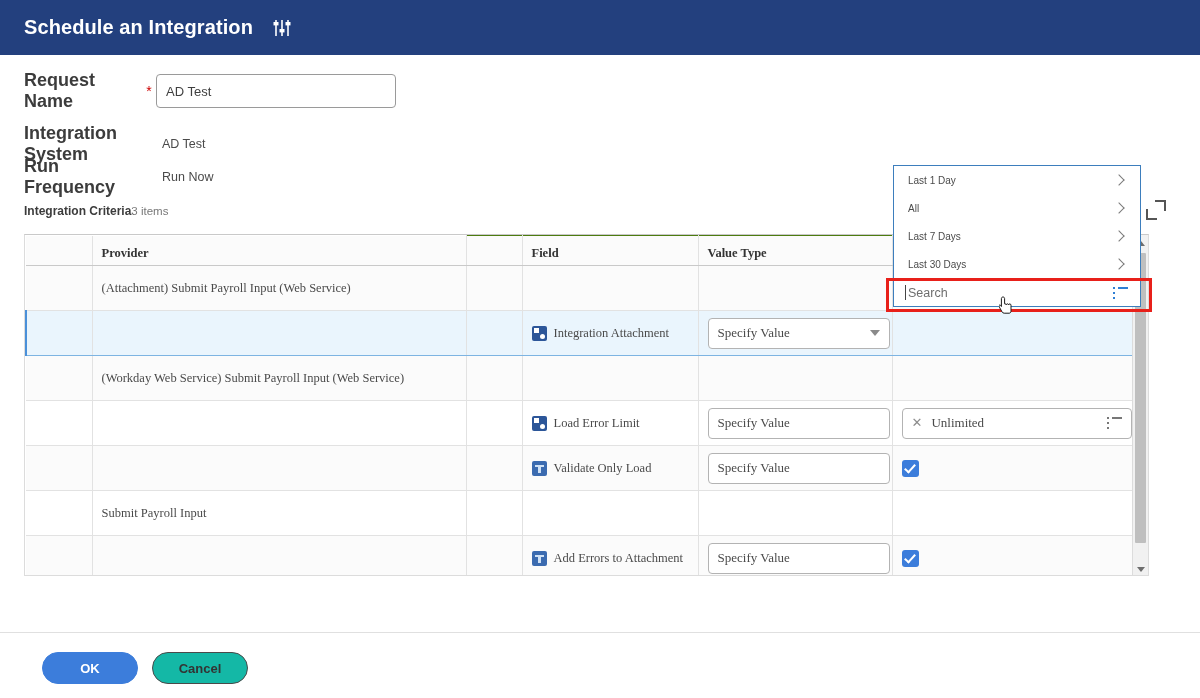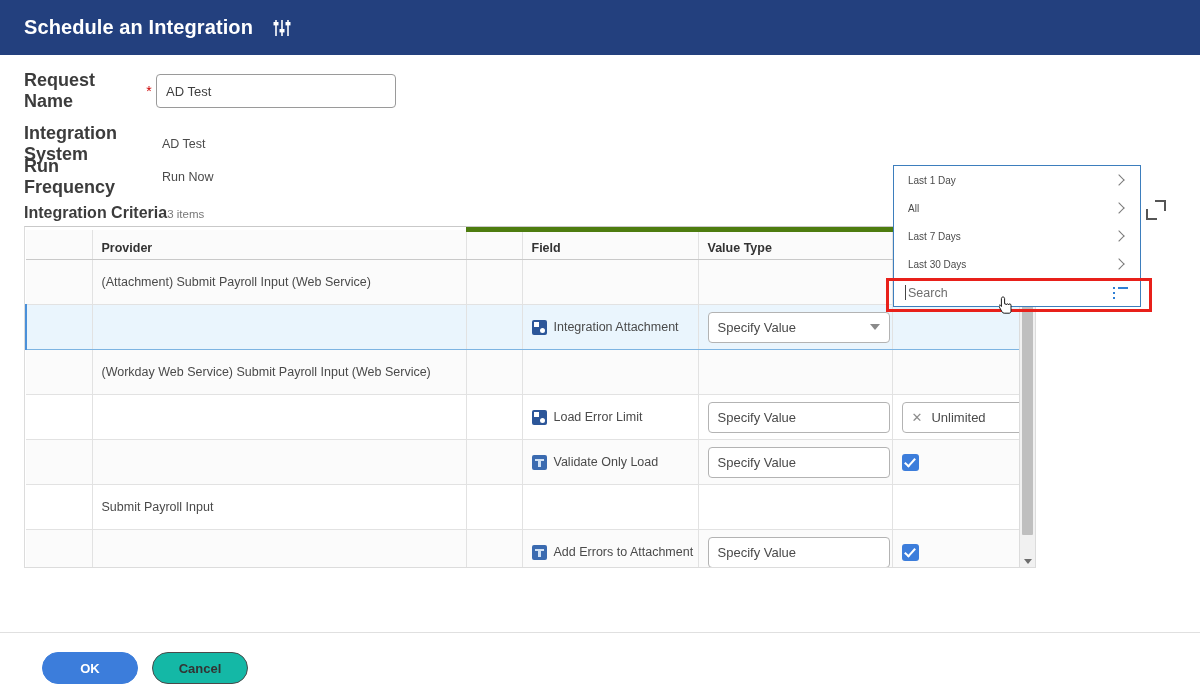--- a/index.html
+++ b/index.html
@@ -36,49 +36,49 @@
     background:#fff;box-sizing:border-box;padding:0 9px;
     font-family:"Liberation Sans", sans-serif;font-size:13px;color:#3f3f3f;
     outline:none;
   }
   #int-sys-row{left:24px;top:123px;}
   #run-freq-row{left:24px;top:156px;}
   .form-value{margin-left:6px;color:#4a4a4a;font-size:12.5px;}
 
   
   #grid-caption{position:absolute;left:24px;top:204px;display:flex;align-items:baseline;}
-  #grid-caption .cap-title{font-weight:bold;font-size:16px;color:#3c3c3c;}
+  #grid-caption .cap-title{font-weight:bold;font-size:12px;color:#3c3c3c;}
   #grid-caption .cap-count{font-size:11.5px;color:#777;}
 
   
   #grid-wrap{
-    position:absolute;left:24px;top:226px;width:1012px;height:342px;
+    position:absolute;left:24px;top:234px;width:1125px;height:342px;
     border:1px solid #dcdcdc;border-top:1px solid #c9c9c9;
-    box-sizing:border-box;background:#fff;overflow:hidden;
+    box-sizing:border-box;background:#fff;overflow:hidden;font-family:Liberation Serif, serif;
   }
   table.grid{border-collapse:collapse;width:1108px;table-layout:fixed;}
   table.grid td,table.grid th{
     border-right:1px solid #e2e2e2;border-bottom:1px solid #e2e2e2;
     padding:0 9px;vertical-align:middle;text-align:left;
     font-weight:normal;font-size:12.5px;color:#4a4a4a;
     box-sizing:border-box;
   }
   table.grid .c0{width:66px;}
   table.grid .c1{width:374px;}
   table.grid .c2{width:56px;}
   table.grid .c3{width:176px;}
   table.grid .c4{width:194px;}
   table.grid .c5{width:242px;}
 
   table.grid thead tr{height:30px;background:#fbfbfb;}
   table.grid thead th{
     font-weight:bold;color:#333;font-size:12.5px;
     border-bottom:1px solid #c9c9c9;vertical-align:bottom;padding-bottom:4px;
   }
-  table.grid thead th.sub{border-top:5px solid #4d7c0f;}
+  table.grid thead th.sub{border-top:1px solid #4d7c0f;}
   table.grid thead th.nb{border-bottom:1px solid #c9c9c9;}
 
   tr.r-alt td{background:#fbfbfb;}
   tr.r-white td{background:#ffffff;}
   tr.r-sel td{background:#eaf5fd;}
   tr.r-sel td:first-child{border-left:2px solid #4a90d9;}
   tr.r-sel{outline:none;}
   tr.r-sel td{border-top:1px solid #7db4e2;border-bottom:1px solid #7db4e2;}
 
   .cellpad{height:45px;}

